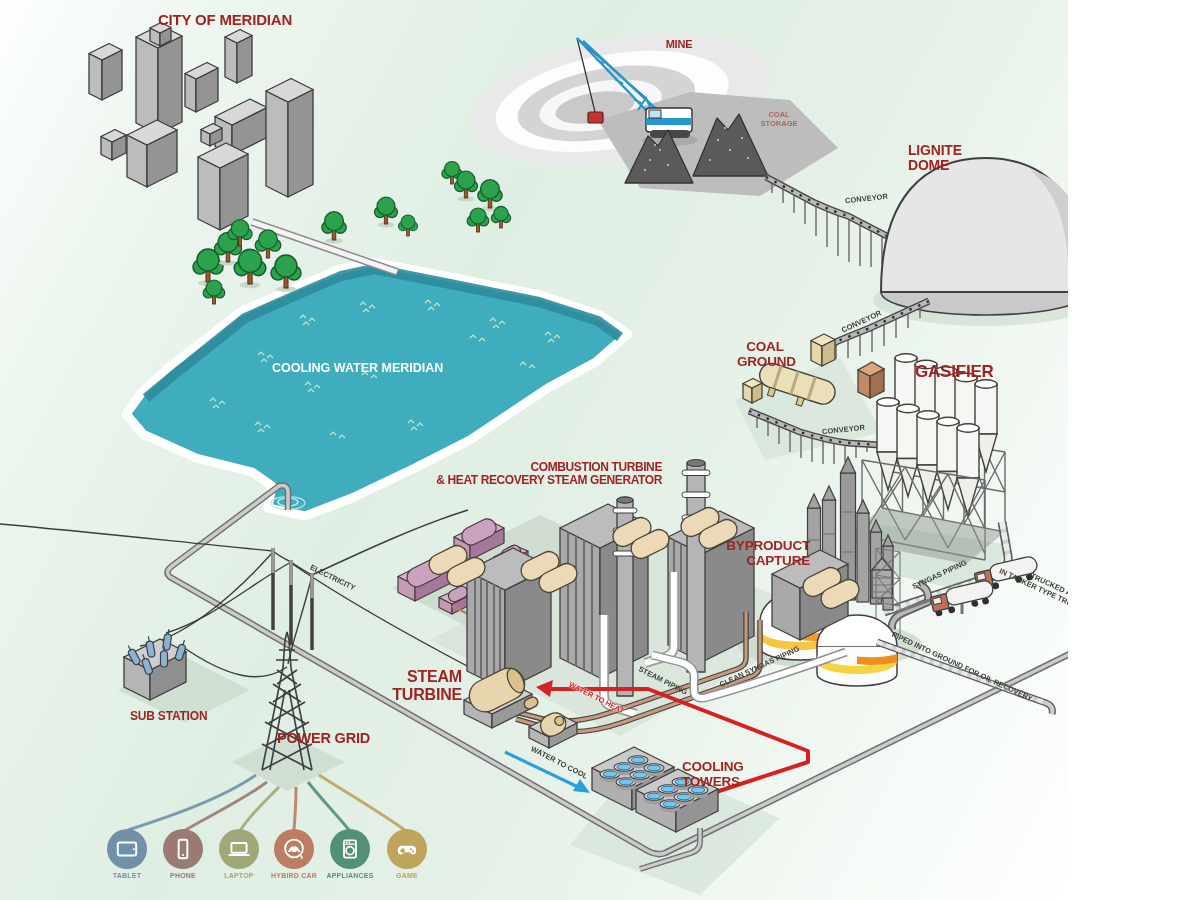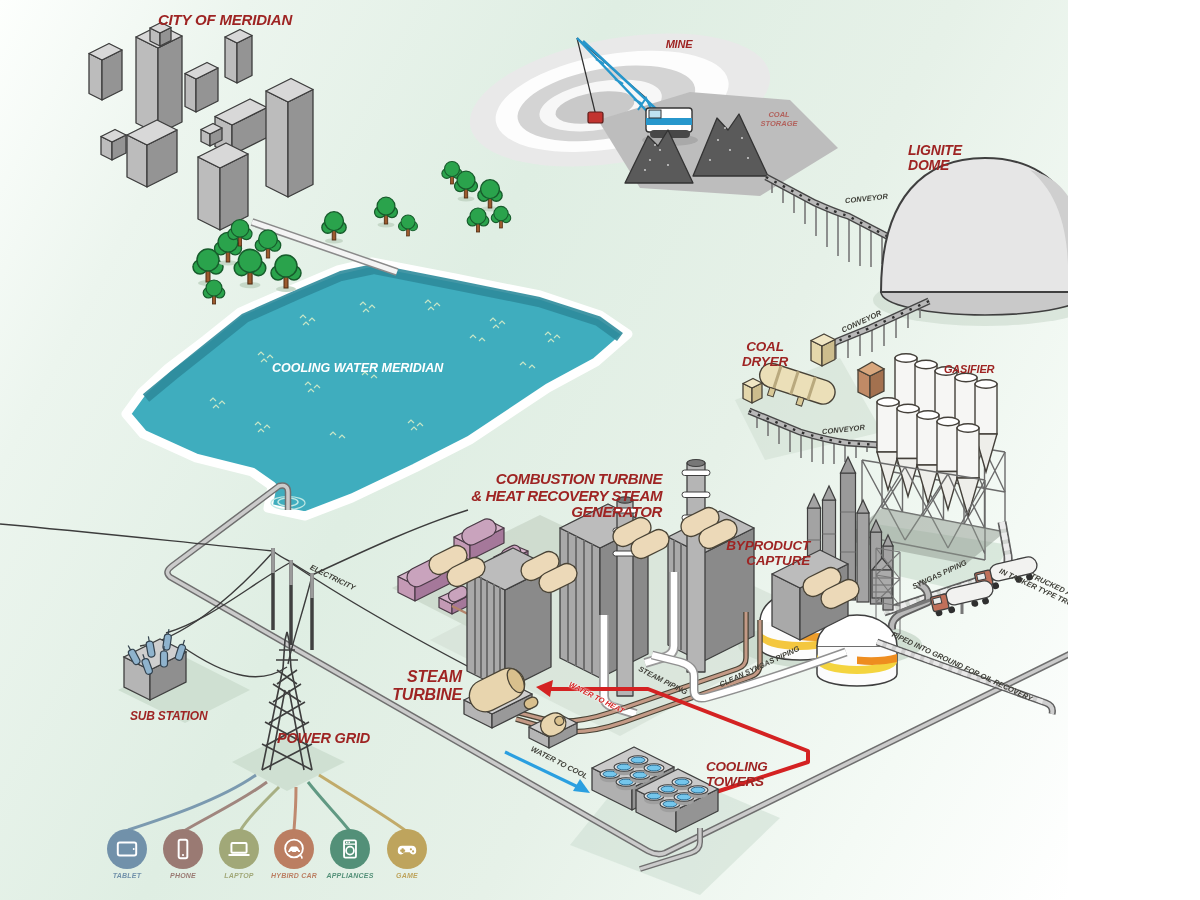--- a/index.html
+++ b/index.html
@@ -1,18 +1,18 @@
 <!DOCTYPE html>
 <html><head>
 <meta charset="utf-8">
 <style>
   html,body{margin:0;padding:0;background:#fff}
   #canvas{position:relative;width:1068px;height:900px;overflow:hidden;
     background:linear-gradient(118deg,#fdfffd 0%,#ecf5ee 16%,#dfeee3 40%,#e6f1e8 62%,#f4faf5 84%,#ffffff 100%);
-    font-family:"Liberation Sans", sans-serif;font-style:italic;}
+    font-family:"Liberation Sans", sans-serif;}
   svg.scene{position:absolute;left:0;top:0}
   .lbl{position:absolute;font-weight:700;color:#9e2423;letter-spacing:-0.2px;line-height:1.1;white-space:pre-line;font-size:14px}
   .flow{position:absolute;font-size:7.5px;font-weight:700;color:#3f3f38;line-height:1.25;white-space:pre-line}
   .nowrap{white-space:nowrap}
   .center{text-align:center}.right{text-align:right}
   .white{color:#ffffff;letter-spacing:0}
   .storage{color:#b2625d;font-size:7.5px}
   .redflow{color:#d42222;text-shadow:0 0 2px #fff,0 0 2px #fff}
   .device{position:absolute;width:80px;text-align:center}
   .dev-circle{width:40px;height:40px;border-radius:50%;margin:0 auto;display:flex;align-items:center;justify-content:center}
@@ -844,30 +844,30 @@
     </g>
   </g>
 </svg>
 
 <div class="lbl center" style="left:145px;top:12px;width:160px;font-size:15px">CITY OF MERIDIAN</div>
 <div class="lbl center" style="left:649px;top:38px;width:60px;font-size:11px">MINE</div>
 <div class="flow storage center" style="left:749px;top:110px;width:60px">COAL STORAGE</div>
 <div class="lbl" style="left:908px;top:143px;font-size:14px">LIGNITE
 DOME</div>
 <div class="lbl center" style="left:737px;top:340px;width:56px;font-size:13.5px">COAL
-DRYER</div>
-<div class="lbl" style="left:944px;top:363px;font-size:11px">GASIFIER</div>
+GROUND</div>
+<div class="lbl" style="left:915px;top:363px;font-size:17px">GASIFIER</div>
 <div class="lbl white nowrap" style="left:272px;top:362px;font-size:12.5px">COOLING WATER MERIDIAN</div>
-<div class="lbl right" style="left:430px;top:471px;width:232px;font-size:15px;letter-spacing:-0.4px">COMBUSTION TURBINE
+<div class="lbl right" style="left:430px;top:461px;width:232px;font-size:12px;letter-spacing:-0.4px">COMBUSTION TURBINE
 &amp; HEAT RECOVERY STEAM GENERATOR</div>
 <div class="lbl right" style="left:690px;top:539px;width:120px;font-size:13.5px">BYPRODUCT
 CAPTURE</div>
 <div class="lbl right" style="left:392px;top:668px;width:70px;font-size:16px">STEAM
 TURBINE</div>
-<div class="lbl" style="left:706px;top:760px;font-size:13.5px">COOLING
+<div class="lbl" style="left:682px;top:760px;font-size:13.5px">COOLING
 TOWERS</div>
 <div class="lbl nowrap" style="left:130px;top:710px;font-size:12px">SUB STATION</div>
 <div class="lbl nowrap" style="left:277px;top:731px;font-size:14.5px">POWER GRID</div>
 
 <div class="flow nowrap" style="left:845px;top:194px;transform:rotate(-6deg)">CONVEYOR</div>
 <div class="flow nowrap" style="left:840px;top:317px;transform:rotate(-25deg)">CONVEYOR</div>
 <div class="flow nowrap" style="left:822px;top:425px;transform:rotate(-6deg)">CONVEYOR</div>
 <div class="flow nowrap" style="left:308px;top:573px;transform:rotate(26deg)">ELECTRICITY</div>
 <div class="flow nowrap" style="left:910px;top:570px;transform:rotate(-25deg)">SYNGAS PIPING</div>
 <div class="flow right" style="left:950px;top:566px;width:140px;transform:rotate(25deg)">TRUCKED AWAY

